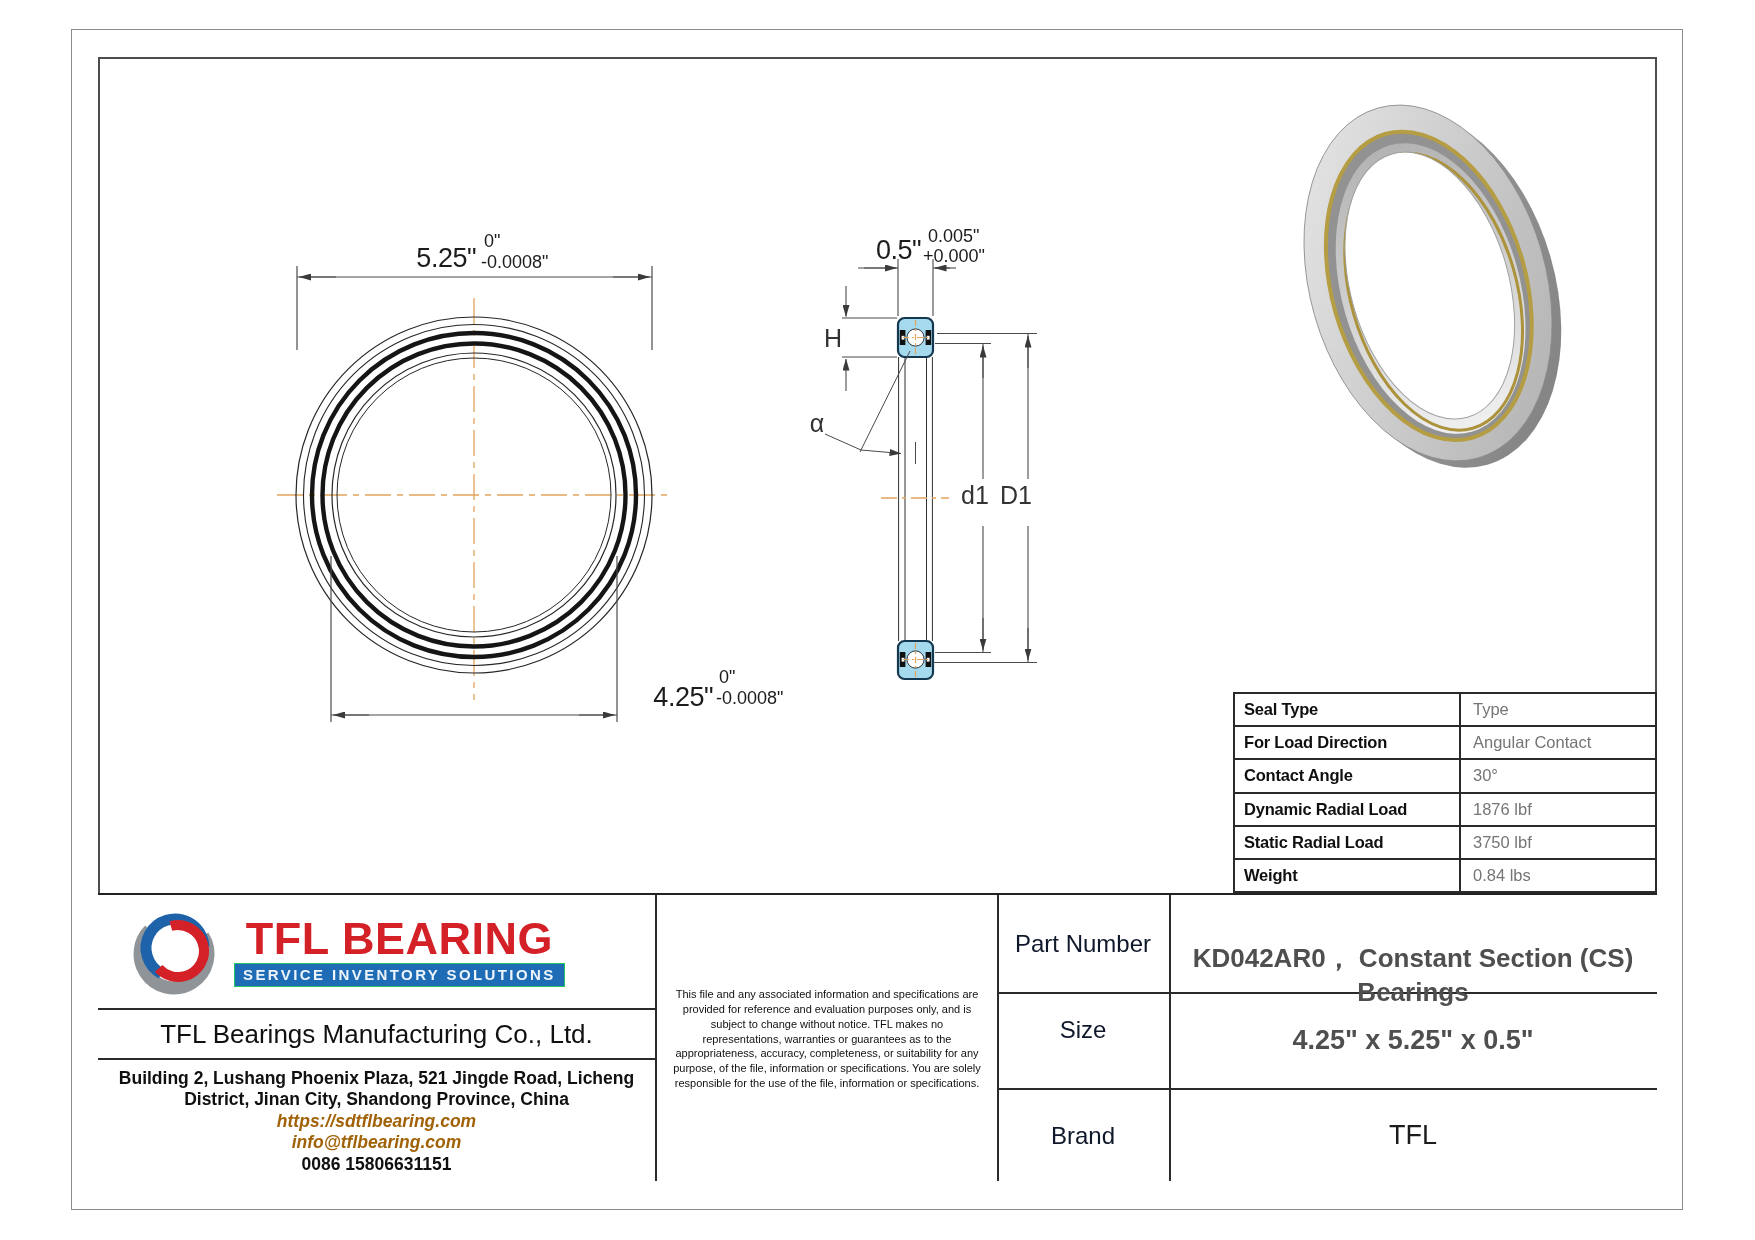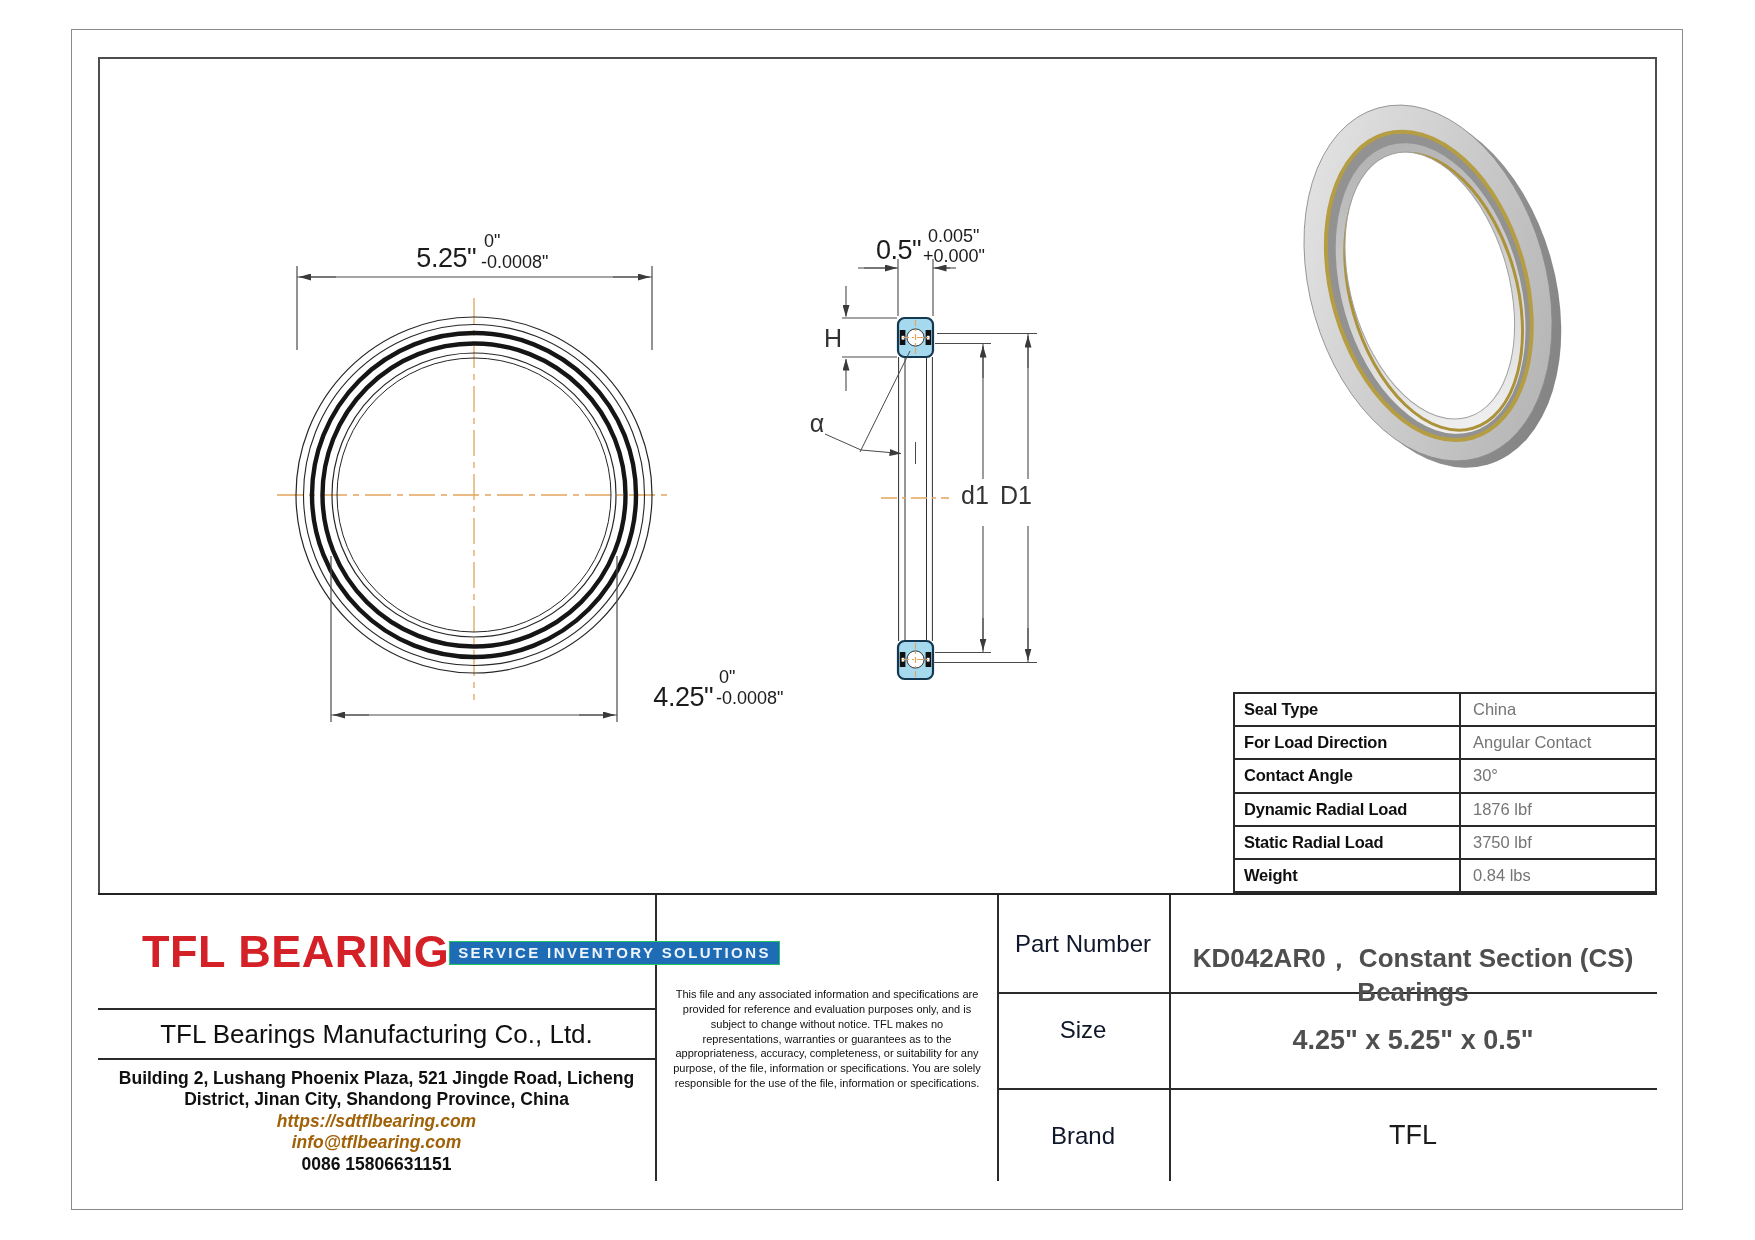--- a/index.html
+++ b/index.html
@@ -17,21 +17,21 @@
   .spec-row:last-child{border-bottom:none;}
   .spec-label{width:215px;border-right:2px solid #2a2a2a;display:flex;align-items:center;
               padding-left:9px;font-size:16.5px;font-weight:700;color:#0f0f0f;letter-spacing:-0.2px;}
   .spec-value{flex:1;display:flex;align-items:center;padding-left:12px;font-size:16.5px;color:#757575;}
   
   #titleblock{left:98px;top:893px;width:1559px;height:288px;border-top:2.5px solid #222;background:#fff;}
   .tb-vline{position:absolute;top:0;bottom:0;width:2px;background:#2b2b2b;}
   .tb-hline{position:absolute;height:2px;background:#2b2b2b;}
   .cell{position:absolute;box-sizing:border-box;}
   #logo-cell{left:0;top:0;width:557px;height:113px;display:flex;align-items:center;padding-left:32px;}
-  #logo-text-wrap{margin-left:12px;display:flex;flex-direction:row;align-items:center;}
+  #logo-text-wrap{margin-left:12px;display:flex;flex-direction:column;align-items:center;}
   #logo-word{font-size:45px;font-weight:700;color:#D42127;letter-spacing:0.5px;line-height:1;white-space:nowrap;}
   #logo-tagline{margin-top:2px;background:#1E6CB5;border:1px solid #22c55e;color:#eef4fb;
     font-size:15px;font-weight:700;letter-spacing:2.4px;padding:2px 8px;line-height:1.2;white-space:nowrap;}
   #company-cell{left:0;top:115px;width:557px;height:48px;display:flex;align-items:center;justify-content:center;
     font-size:26px;font-weight:400;color:#101010;}
   #address-cell{left:0;top:165px;width:557px;height:123px;display:flex;flex-direction:column;
     align-items:center;justify-content:center;font-size:17.5px;font-weight:700;color:#101010;line-height:1.22;text-align:center;}
   .link{color:#a16207;text-decoration:none;font-style:italic;}
   #disclaimer-cell{left:559px;top:0;width:340px;height:288px;display:flex;align-items:center;justify-content:center;
     padding:0 13px;text-align:center;font-size:11px;color:#101010;line-height:1.36;}
@@ -198,21 +198,21 @@
     <ellipse cx="0" cy="3" rx="97" ry="158" fill="none" stroke="#b59d43" stroke-width="4"></ellipse>
     <ellipse cx="1" cy="6" rx="89" ry="149" fill="url(#gInner)"></ellipse>
     <ellipse cx="3" cy="10" rx="83" ry="142" fill="none" stroke="#ab923b" stroke-width="3"></ellipse>
     <ellipse cx="1" cy="3" rx="79" ry="137" fill="#ffffff" stroke="#a0a0a0" stroke-width="1"></ellipse>
   </g>
 </svg>
 
 <div class="abs" id="specs">
   <div class="spec-row">
     <div class="spec-label">Seal Type</div>
-    <div class="spec-value">China</div>
+    <div class="spec-value">Type</div>
   </div>
   <div class="spec-row">
     <div class="spec-label">For Load Direction</div>
     <div class="spec-value">Angular Contact</div>
   </div>
   <div class="spec-row">
     <div class="spec-label">Contact Angle</div>
     <div class="spec-value">30°</div>
   </div>
   <div class="spec-row">

